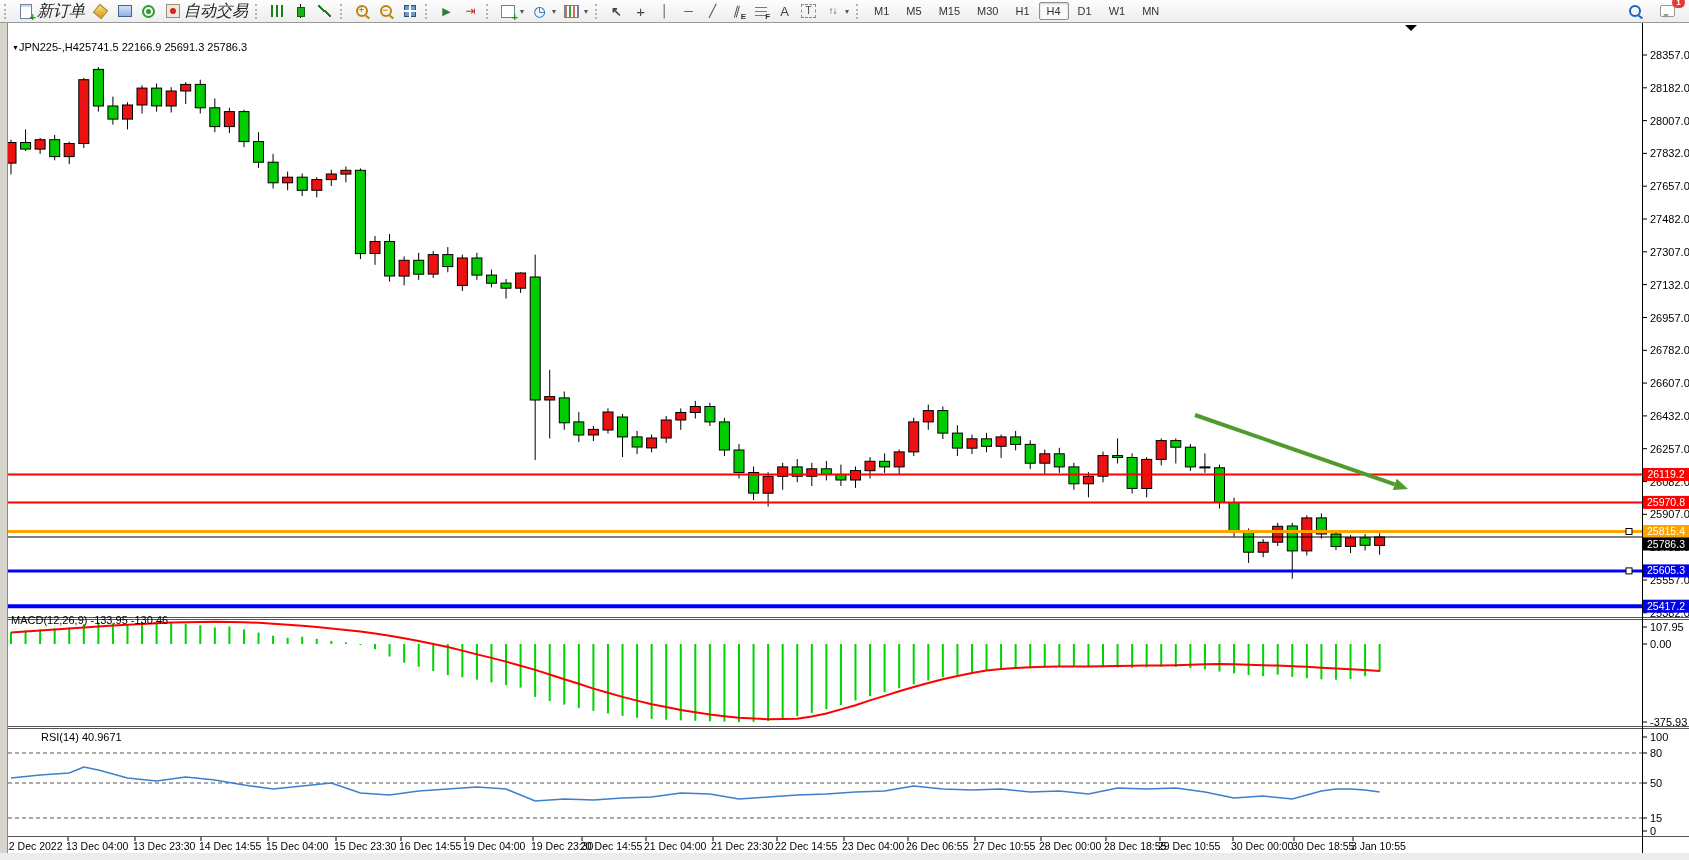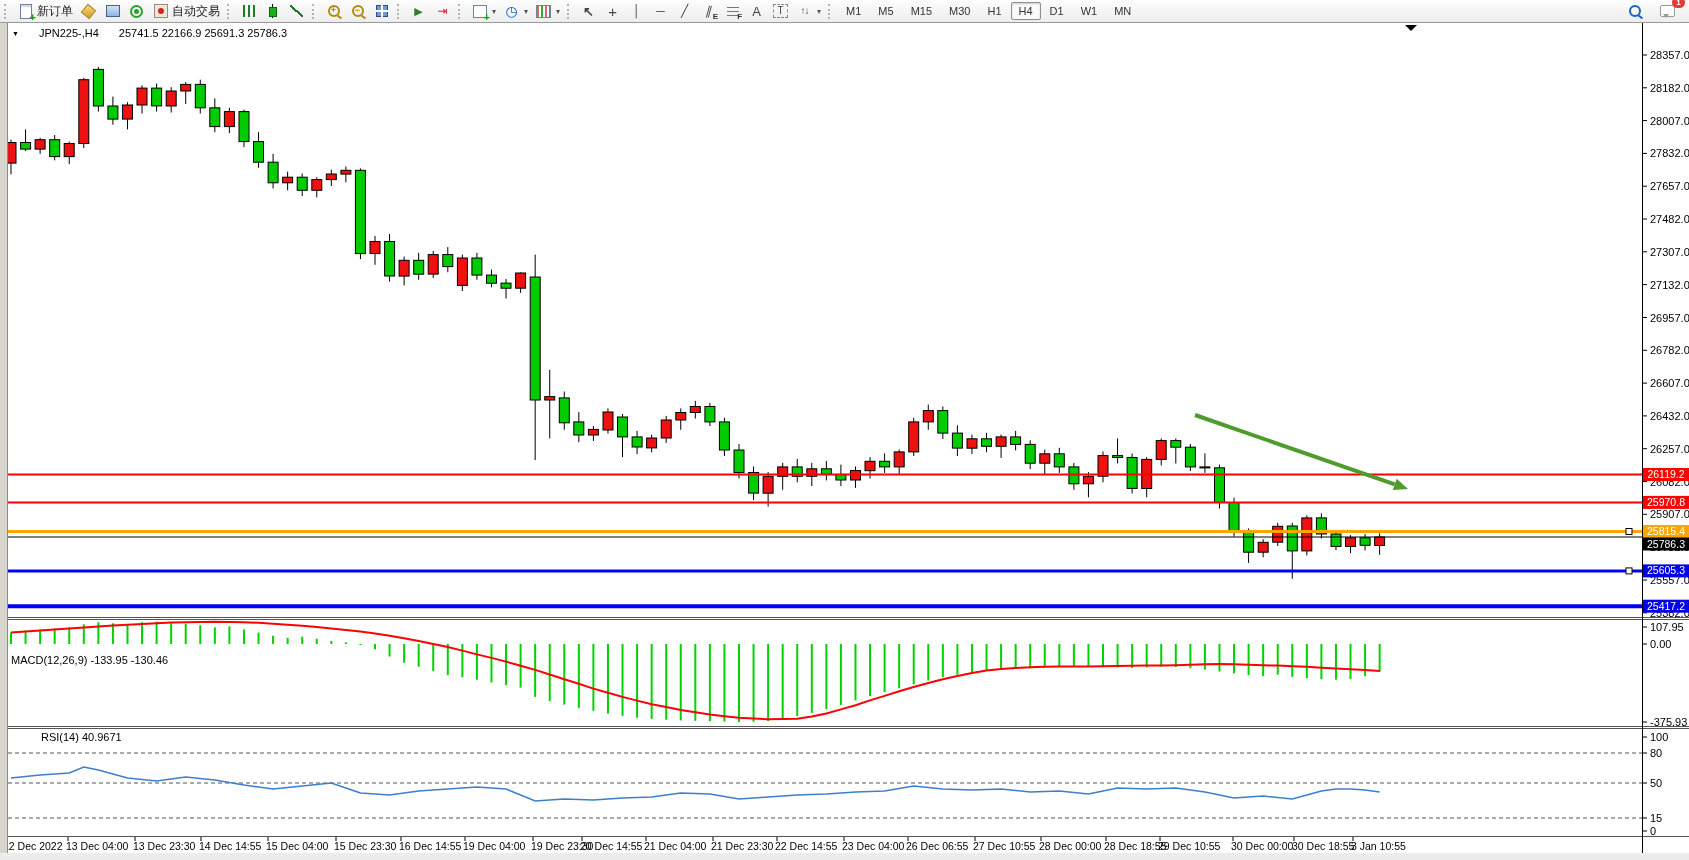--- a/index.html
+++ b/index.html
@@ -5,21 +5,21 @@
   html,body{margin:0;padding:0;width:1689px;height:860px;overflow:hidden;background:#ececec;
             font-family:"Liberation Sans",sans-serif;}
   #app{position:relative;width:1689px;height:860px;background:#ececec;}
   
   #toolbar{position:absolute;top:0;left:0;width:1689px;height:22px;display:flex;align-items:center;
            background:linear-gradient(#fdfdfd,#ededed);border-bottom:1px solid #9a9a9a;
            font-size:12px;color:#333;z-index:5;}
   .grip{width:4px;height:15px;margin:0 4px;border-left:2px dotted #b3b3b3;}
   .tb-group{display:flex;align-items:center;gap:1px;}
   .tb-btn{position:relative;display:inline-flex;align-items:center;gap:3px;padding:1px 3px;height:18px;cursor:default;}
-  .tb-label{font-size:12px;color:#222;white-space:nowrap;}
+  .tb-label{font-size:16px;color:#222;white-space:nowrap;font-style:italic;}
   .ic{position:relative;width:17px;height:16px;display:inline-flex;align-items:center;justify-content:center;}
   .ch{font-size:12px;line-height:1;color:#444;}
   .c-green{color:#2e7d32}.c-red{color:#c62828}.c-blue{color:#1565c0}
   .doc{width:10px;height:13px;background:#fff;border:1px solid #70819a;box-shadow:inset 0 2px 0 #cdd9ec;}
   .indoc{width:12px;height:11px;background:#fff;border:1px solid #70819a;position:relative;}
   .plusbr{position:absolute;right:-2px;bottom:-4px;color:#0a9c0a;font:bold 11px "Liberation Sans",sans-serif;font-style:normal;}
   .gold{width:9px;height:9px;background:linear-gradient(135deg,#f8dc82,#d29a1e);border:1px solid #a87b10;transform:rotate(40deg);}
   .screen{width:12px;height:10px;background:linear-gradient(#d5e3f8,#8fb2e3);border:1px solid #44628c;}
   .sig{width:9px;height:9px;border:2px solid #2f9e2f;border-radius:50%;position:relative;}
   .sig::after{content:"";position:absolute;inset:2px;background:#2f9e2f;border-radius:50%;}
@@ -45,23 +45,23 @@
   .tf-btn.active{background:#fafafa;border:1px solid #8f8f8f;box-shadow:inset 0 1px 2px rgba(0,0,0,.18);}
   .tb-right{margin-left:auto;display:flex;align-items:center;gap:10px;padding-right:10px;}
   .chat{width:13px;height:10px;border:1px solid #999;border-radius:2px;background:#fff;position:relative;}
   .chat::after{content:"";position:absolute;left:2px;bottom:-5px;border:3px solid transparent;border-top:4px solid #999;}
   .nbadge{position:absolute;top:-4px;right:-6px;min-width:11px;height:11px;border-radius:6px;background:#e53935;
           color:#fff;font:bold 8px/11px "Liberation Sans",sans-serif;text-align:center;font-style:normal;padding:0 1px;}
   
   #chart-region{position:absolute;top:22px;left:0;width:1689px;height:831px;background:#fff;}
   #left-strip{position:absolute;top:0;left:0;width:7px;height:831px;background:#d8d5cd;border-right:1px solid #8a8a8a;z-index:2;}
   #chart-svg{position:absolute;top:0;left:0;z-index:1;}
-  #chart-title{position:absolute;top:5px;left:12px;z-index:3;font-size:11px;color:#000;display:flex;align-items:center;gap:20px;}
+  #chart-title{position:absolute;top:19px;left:12px;z-index:3;font-size:11px;color:#000;display:flex;align-items:center;gap:0;}
   #chart-title .tri{font-size:7px;color:#000;}
-  #macd-label{position:absolute;top:632px;left:11px;z-index:3;font-size:11px;color:#000;}
+  #macd-label{position:absolute;top:592px;left:11px;z-index:3;font-size:11px;color:#000;}
   #rsi-label{position:absolute;top:709px;left:11px;z-index:3;font-size:11px;color:#000;padding-left:30px;}
   text{font-family:"Liberation Sans",sans-serif;fill:#000;}
   .ax{font-size:11px;}
   .tx{font-size:10.5px;}
   .bdg{font-size:10.5px;fill:#fff;}
 </style>
 </head>
 <body>
 
 <div id="app">

